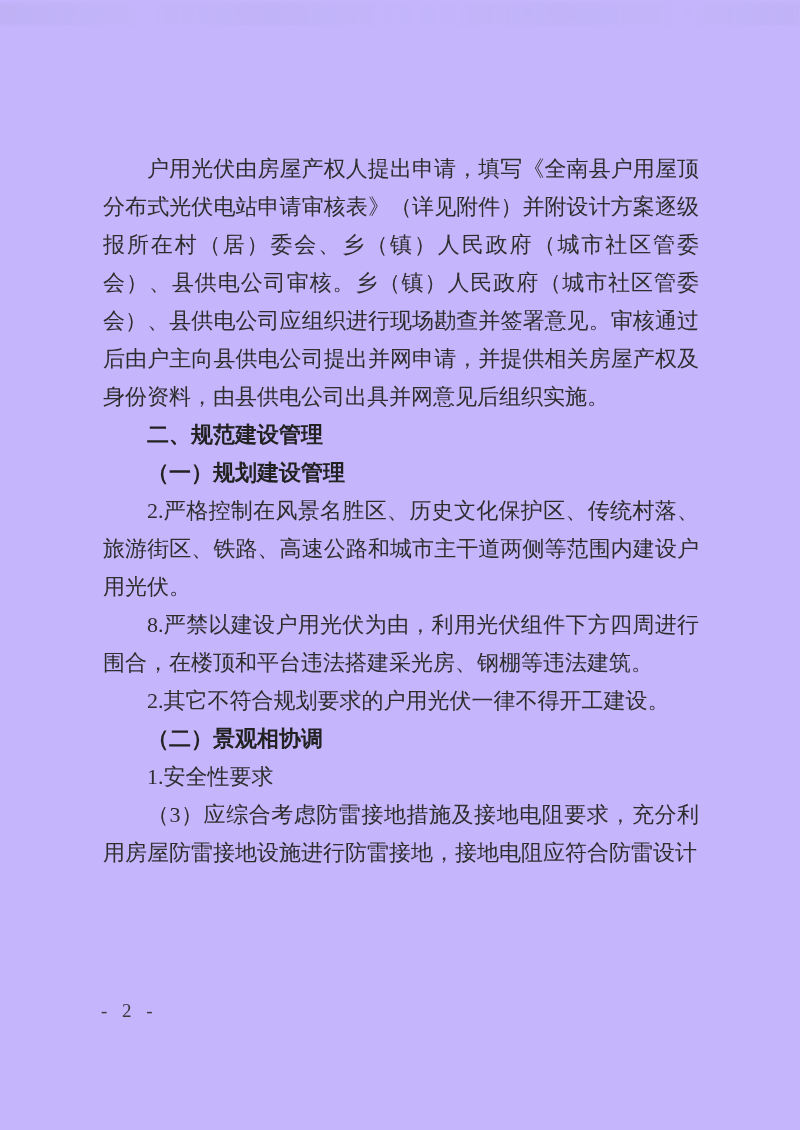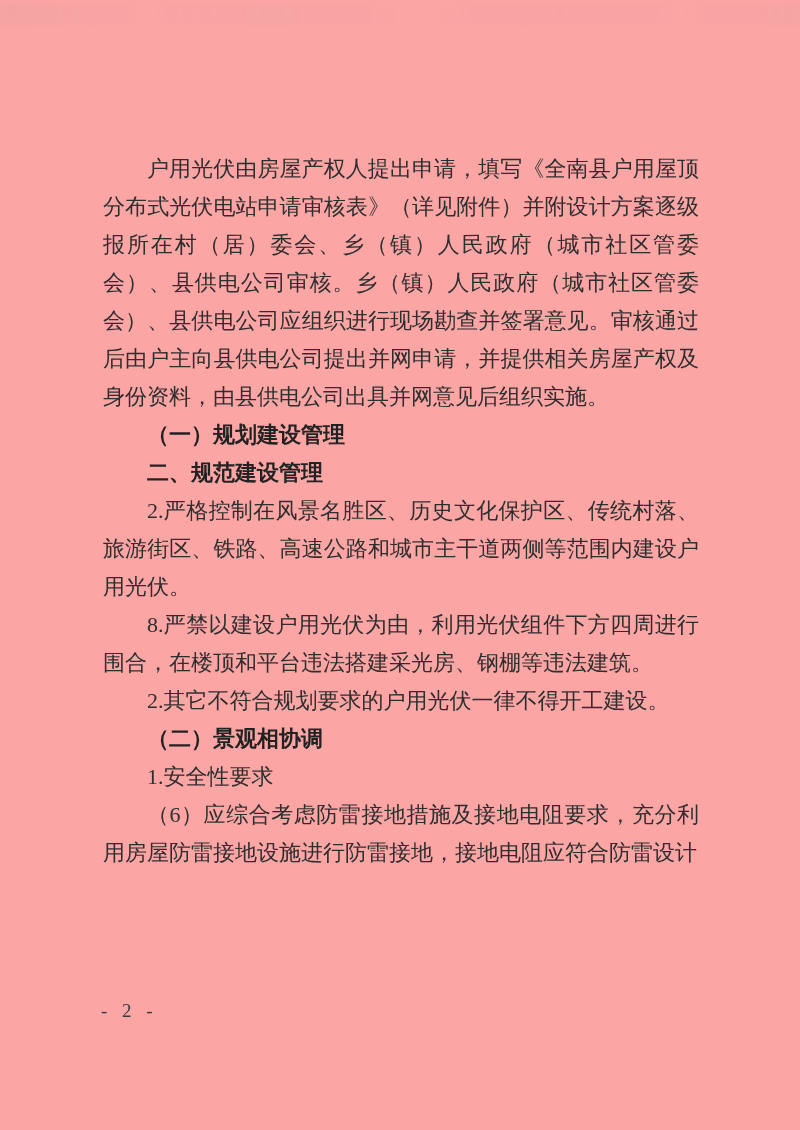--- a/index.html
+++ b/index.html
@@ -10,21 +10,21 @@
     width: 800px;
     height: 1130px;
     position: relative;
     background: #ffffff;
     font-family: "Liberation Serif", serif;
     overflow: hidden;
   }
   .page {
     position: absolute;
     inset: 0;
-    background: #fca5a5;
+    background: #c4b5fd;
   }
   
   .scan-noise {
     position: absolute;
     top: 3px;
     left: 0;
     width: 100%;
     height: 22px;
     background: linear-gradient(90deg,
       rgba(130,130,130,0.12) 0%,
@@ -68,25 +68,25 @@
 </style>
 </head>
 <body>
 
 <div class="page">
 
   <div class="scan-noise"></div>
 
   <div class="content">
     <p class="body">户用光伏由房屋产权人提出申请，填写《全南县户用屋顶分布式光伏电站申请审核表》（详见附件）并附设计方案逐级报所在村（居）委会、乡（镇）人民政府（城市社区管委会）、县供电公司审核。乡（镇）人民政府（城市社区管委会）、县供电公司应组织进行现场勘查并签署意见。审核通过后由户主向县供电公司提出并网申请，并提供相关房屋产权及身份资料，由县供电公司出具并网意见后组织实施。</p>
+    <p class="heading">二、规范建设管理</p>
     <p class="heading">（一）规划建设管理</p>
-    <p class="heading">二、规范建设管理</p>
     <p class="body">2.严格控制在风景名胜区、历史文化保护区、传统村落、旅游街区、铁路、高速公路和城市主干道两侧等范围内建设户用光伏。</p>
     <p class="body">8.严禁以建设户用光伏为由，利用光伏组件下方四周进行围合，在楼顶和平台违法搭建采光房、钢棚等违法建筑。</p>
     <p class="body">2.其它不符合规划要求的户用光伏一律不得开工建设。</p>
     <p class="heading">（二）景观相协调</p>
     <p class="body">1.安全性要求</p>
-    <p class="body">（6）应综合考虑防雷接地措施及接地电阻要求，充分利用房屋防雷接地设施进行防雷接地，接地电阻应符合防雷设计</p>
+    <p class="body">（3）应综合考虑防雷接地措施及接地电阻要求，充分利用房屋防雷接地设施进行防雷接地，接地电阻应符合防雷设计</p>
   </div>
 
   <div class="page-number">- 2 -</div>
 
 </div>
 
 </body></html>

